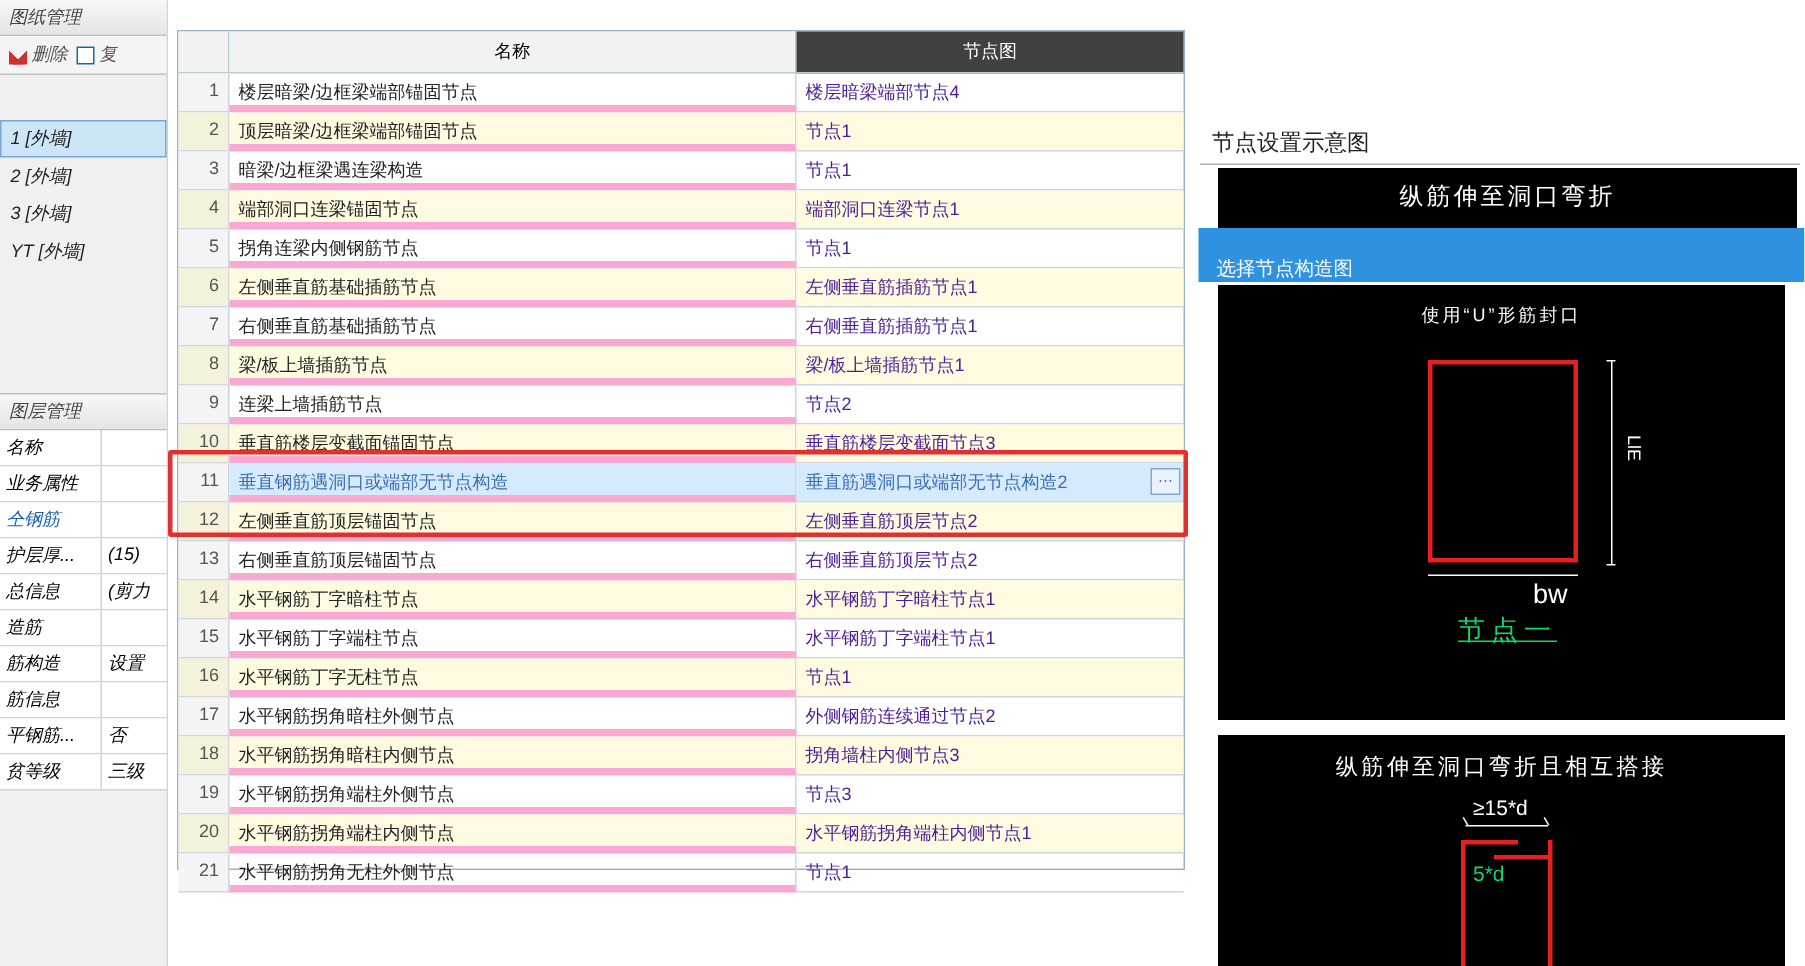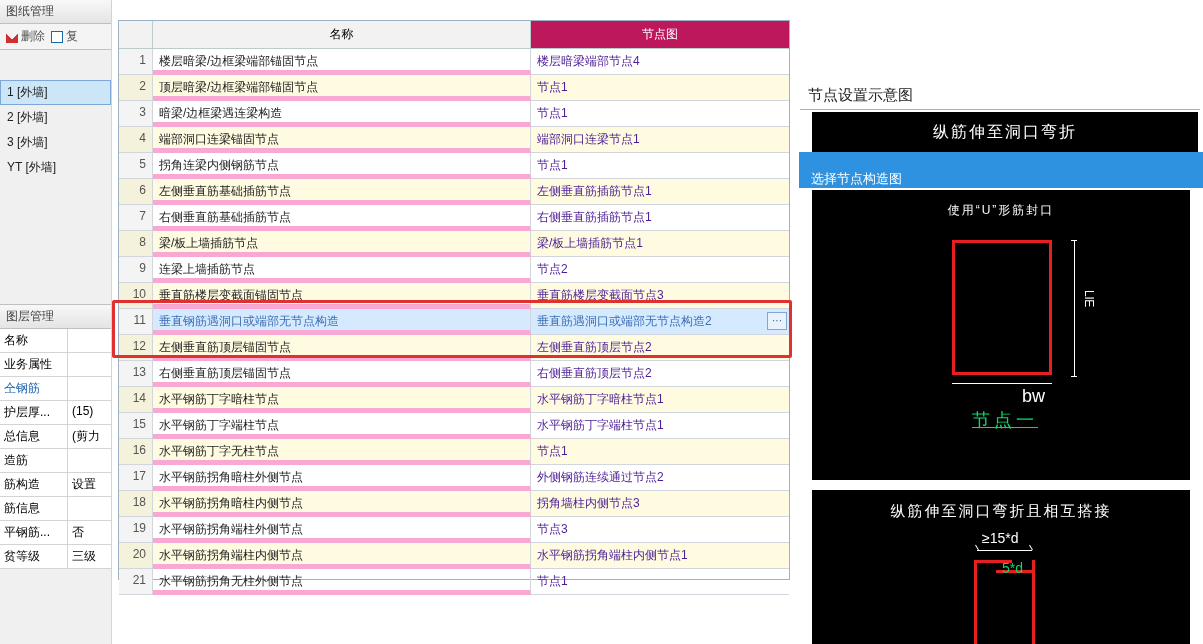--- a/index.html
+++ b/index.html
@@ -7,20 +7,21 @@
 
     
     .left-sidebar {
       position: absolute;
       left: 0;
       top: 0;
       width: 112px;
       height: 644px;
       background: #f0f0f0;
       border-right: 1px solid #d4d4d4;
+      font-style: italic;
     }
     .left-panel-header {
       background: linear-gradient(#f8f8f8, #e4e4e4);
       padding: 3px 6px;
       font-size: 12px;
       border-bottom: 1px solid #c0c0c0;
       color: #444;
     }
     .toolbar-row {
       display: flex; gap: 6px;
@@ -41,21 +42,21 @@
       color: #222;
       white-space: nowrap;
       overflow: hidden;
       cursor: pointer;
       border: 1px solid transparent;
     }
     .left-item.selected {
       background: #cde6f7;
       border: 1px solid #7da7d9;
     }
-    .layer-section { margin-top: 120px; }
+    .layer-section { margin-top: 78px; }
     .prop-row {
       display: flex; font-size: 12px;
       border-bottom: 1px solid #d4d4d4;
     }
     .prop-row .k { width: 68px; padding: 3px 4px; background: #fff; border-right: 1px solid #d4d4d4; white-space:nowrap; overflow:hidden;}
     .prop-row .v { flex: 1; padding: 3px 4px; background: #fff; white-space:nowrap; overflow:hidden;}
     .prop-name-hdr { background:#7da7d9; color:#000;}
     .prop-blue { color: #1b5fa8; }
 
     
@@ -64,21 +65,21 @@
       left: 118px;
       top: 20px;
       width: 672px;
       height: 560px;
       border: 1px solid #9db2c5;
       background: #fff;
     }
     .mt-hdr { display: flex; }
     .mt-hdr .numcol { width: 34px; background: #f2f2f2; border-right: 1px solid #bcc; border-bottom:1px solid #bcc; }
     .mt-hdr .c1 { flex: 1; text-align: center; font-size: 12px; padding: 5px 0; border-right:1px solid #bcc; border-bottom:1px solid #bcc; background:#f2f2f2;}
-    .mt-hdr .c2 { width: 258px; text-align: center; font-size: 12px; padding: 5px 0; background:#be185d; color:#fff; border-bottom:1px solid #bcc;}
+    .mt-hdr .c2 { width: 258px; text-align: center; font-size: 12px; padding: 5px 0; background:#404040; color:#fff; border-bottom:1px solid #bcc;}
     .mt-row { display: flex; height: 26px; align-items: stretch; }
     .mt-row .numcol { width: 34px; text-align: right; padding: 4px 6px; font-size: 12px; background:#f4f4f4; border-right:1px solid #d0d6dc; border-bottom:1px solid #d0d6dc; color:#555;}
     .mt-row .c1 { flex:1; padding: 4px 6px; font-size:12px; border-right:1px solid #d0d6dc; border-bottom:5px solid #f9a8d4; color:#222; white-space:nowrap; overflow:hidden;}
     .mt-row .c2 { width: 258px; padding: 4px 6px; font-size:12px; border-bottom:1px solid #d0d6dc; color:#4c1d95; white-space:nowrap; overflow:hidden; position: relative;}
     .mt-row.alt .c1, .mt-row.alt .c2 { background: #fefbe0; }
     .mt-row.alt .numcol { background: #f4f2da; }
     .row-highlight .c1, .row-highlight .c2 { background: #d6eaff !important; color:#3a6fb5; }
     .ellipsis-btn {
       position:absolute; right: 2px; top: 3px; width: 20px; height: 18px;
       border:1px solid #7fa7cf; background:#e9f2fb; font-size:10px; text-align:center;
@@ -371,15 +372,15 @@
     <div class="small-label" style="left:170px; top:40px;">≥15*d</div>
 
     <div class="dim-seg" style="left:165px; top:60px; width:55px;"></div>
     <div class="dim-tick" style="left:162px; top:57px; border-color:#fff; transform:rotate(60deg);"></div>
     <div class="dim-tick" style="left:216px; top:57px; border-color:#fff; transform:rotate(60deg);"></div>
 
     <div class="sub-dim-red-v" style="left:162px; top:70px; height:100px;"></div>
     <div class="sub-dim-red-v" style="left:220px; top:70px; height:100px;"></div>
     <div class="sub-dim-red-h" style="left:162px; top:70px; width:38px;"></div>
     <div class="sub-dim-red-h" style="left:184px; top:80px; width:38px;"></div>
-    <div class="arrow-green" style="left:170px; top:70px;margin-left:20px;">5*d</div>
+    <div class="arrow-green" style="left:170px; top:84px;">5*d</div>
   </div>
 </div>
 
 </body></html>

